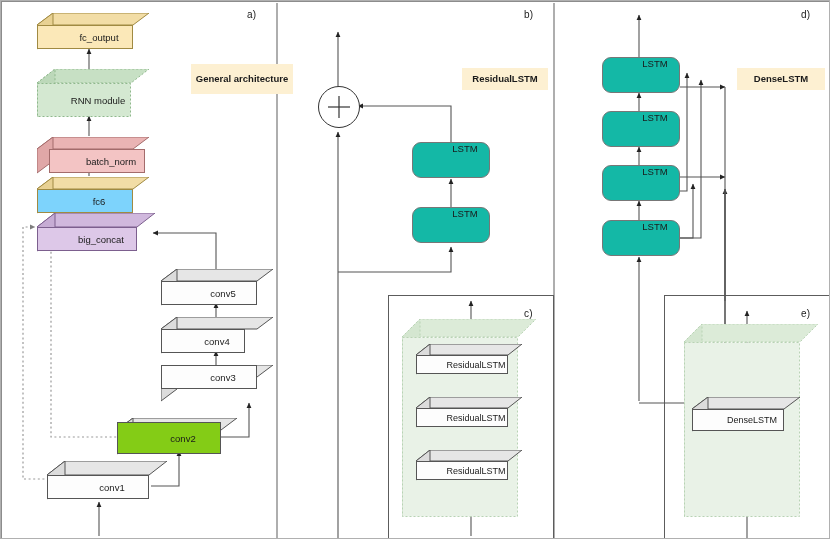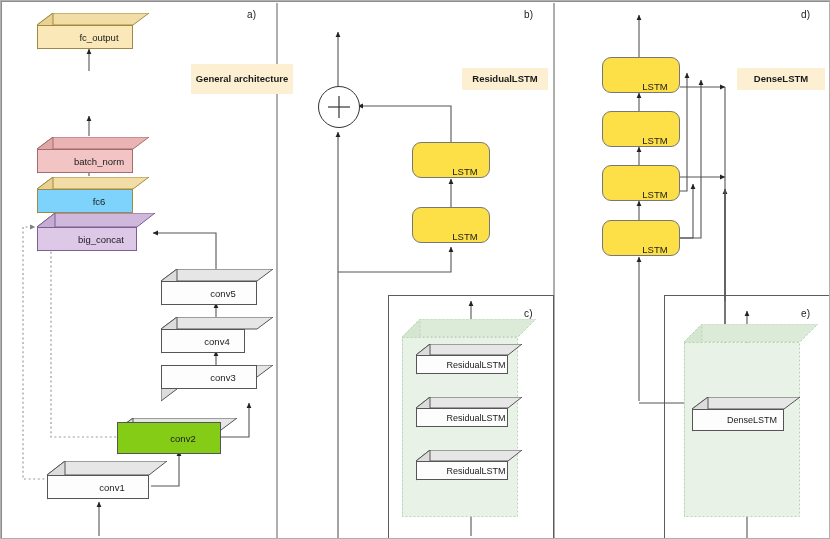--- a/index.html
+++ b/index.html
@@ -22,22 +22,22 @@
   .blk{position:absolute;}
   .blk .front{
     position:absolute;left:0;bottom:0;
     border:1px solid #555;box-sizing:border-box;
     display:flex;align-items:center;justify-content:center;
     font-size:9.5px;color:#1a1a1a;white-space:nowrap;
   }
   .lbl{pointer-events:none;padding-left:28px;}
   
   .node{
-    position:absolute;border:1px solid #777;border-radius:9px;background:#fde047;
-    display:flex;align-items:flex-end;justify-content:center;
+    position:absolute;border:1px solid #777;border-radius:9px;background:#14b8a6;
+    display:flex;align-items:flex-start;justify-content:center;
     font-size:9.5px;color:#1a1a1a;box-sizing:border-box;
   }
   
   .slab{position:absolute;}
   .plus{
     position:absolute;border:1px solid #333;border-radius:50%;background:#fff;
   }
 </style>
 </head>
 <body>
@@ -159,27 +159,37 @@
   <div class="blk" style="left:36px;top:12px;width:112px;height:36px;">
     <svg width="112" height="36" style="position:absolute;left:0;top:0;">
       <polygon points="0,12 16,0 112,0 96,12" fill="#f2dda6" stroke="#a08a42" stroke-width="1"></polygon>
       <polygon points="0,12 16,0 16,24 0,36" fill="#e8d193" stroke="#a08a42" stroke-width="1"></polygon>
     </svg>
     <div class="front" style="left:0px;bottom:0;width:96px;height:24px;background:#fbe8b8;border-color:#a08a42;">
       <span class="lbl">fc_output</span>
     </div>
   </div>
 
+  <div class="blk" style="left:36px;top:68px;width:112px;height:48px;">
+    <svg width="112" height="48" style="position:absolute;left:0;top:0;">
+      <polygon points="0,14 18,0 112,0 94,14" fill="#c7e0c4" stroke="#8fb88c" stroke-width="1" stroke-dasharray="2,2"></polygon>
+      <polygon points="0,14 18,0 18,34 0,48" fill="#bcd8b9" stroke="#8fb88c" stroke-width="1" stroke-dasharray="2,2"></polygon>
+      <rect x="0.5" y="14.5" width="93" height="33" fill="#d4e8d1" stroke="#8fb88c" stroke-width="1" stroke-dasharray="2,2"></rect>
+    </svg>
+    <div class="front" style="left:0px;bottom:0;width:94px;height:34px;background:transparent;border:0;">
+      <span class="lbl">RNN module</span>
+    </div>
+  </div>
 
   <div class="blk" style="left:36px;top:136px;width:112px;height:36px;">
     <svg width="112" height="36" style="position:absolute;left:0;top:0;">
       <polygon points="0,12 16,0 112,0 96,12" fill="#eab4b4" stroke="#a36b6b" stroke-width="1"></polygon>
       <polygon points="0,12 16,0 16,24 0,36" fill="#e0a7a7" stroke="#a36b6b" stroke-width="1"></polygon>
     </svg>
-    <div class="front" style="left:0px;bottom:0;width:96px;height:24px;background:#f3c4c4;border-color:#a36b6b;">
+    <div class="front" style="left:12px;bottom:0;width:96px;height:24px;background:#f3c4c4;border-color:#a36b6b;">
       <span class="lbl">batch_norm</span>
     </div>
   </div>
 
   <div class="blk" style="left:36px;top:176px;width:112px;height:36px;">
     <svg width="112" height="36" style="position:absolute;left:0;top:0;">
       <polygon points="0,12 16,0 112,0 96,12" fill="#f2dda6" stroke="#a08a42" stroke-width="1"></polygon>
       <polygon points="0,12 16,0 16,24 0,36" fill="#e8d193" stroke="#a08a42" stroke-width="1"></polygon>
     </svg>
     <div class="front" style="left:0px;bottom:0;width:96px;height:24px;background:#7dd3fc;border-color:#a08a42;">

